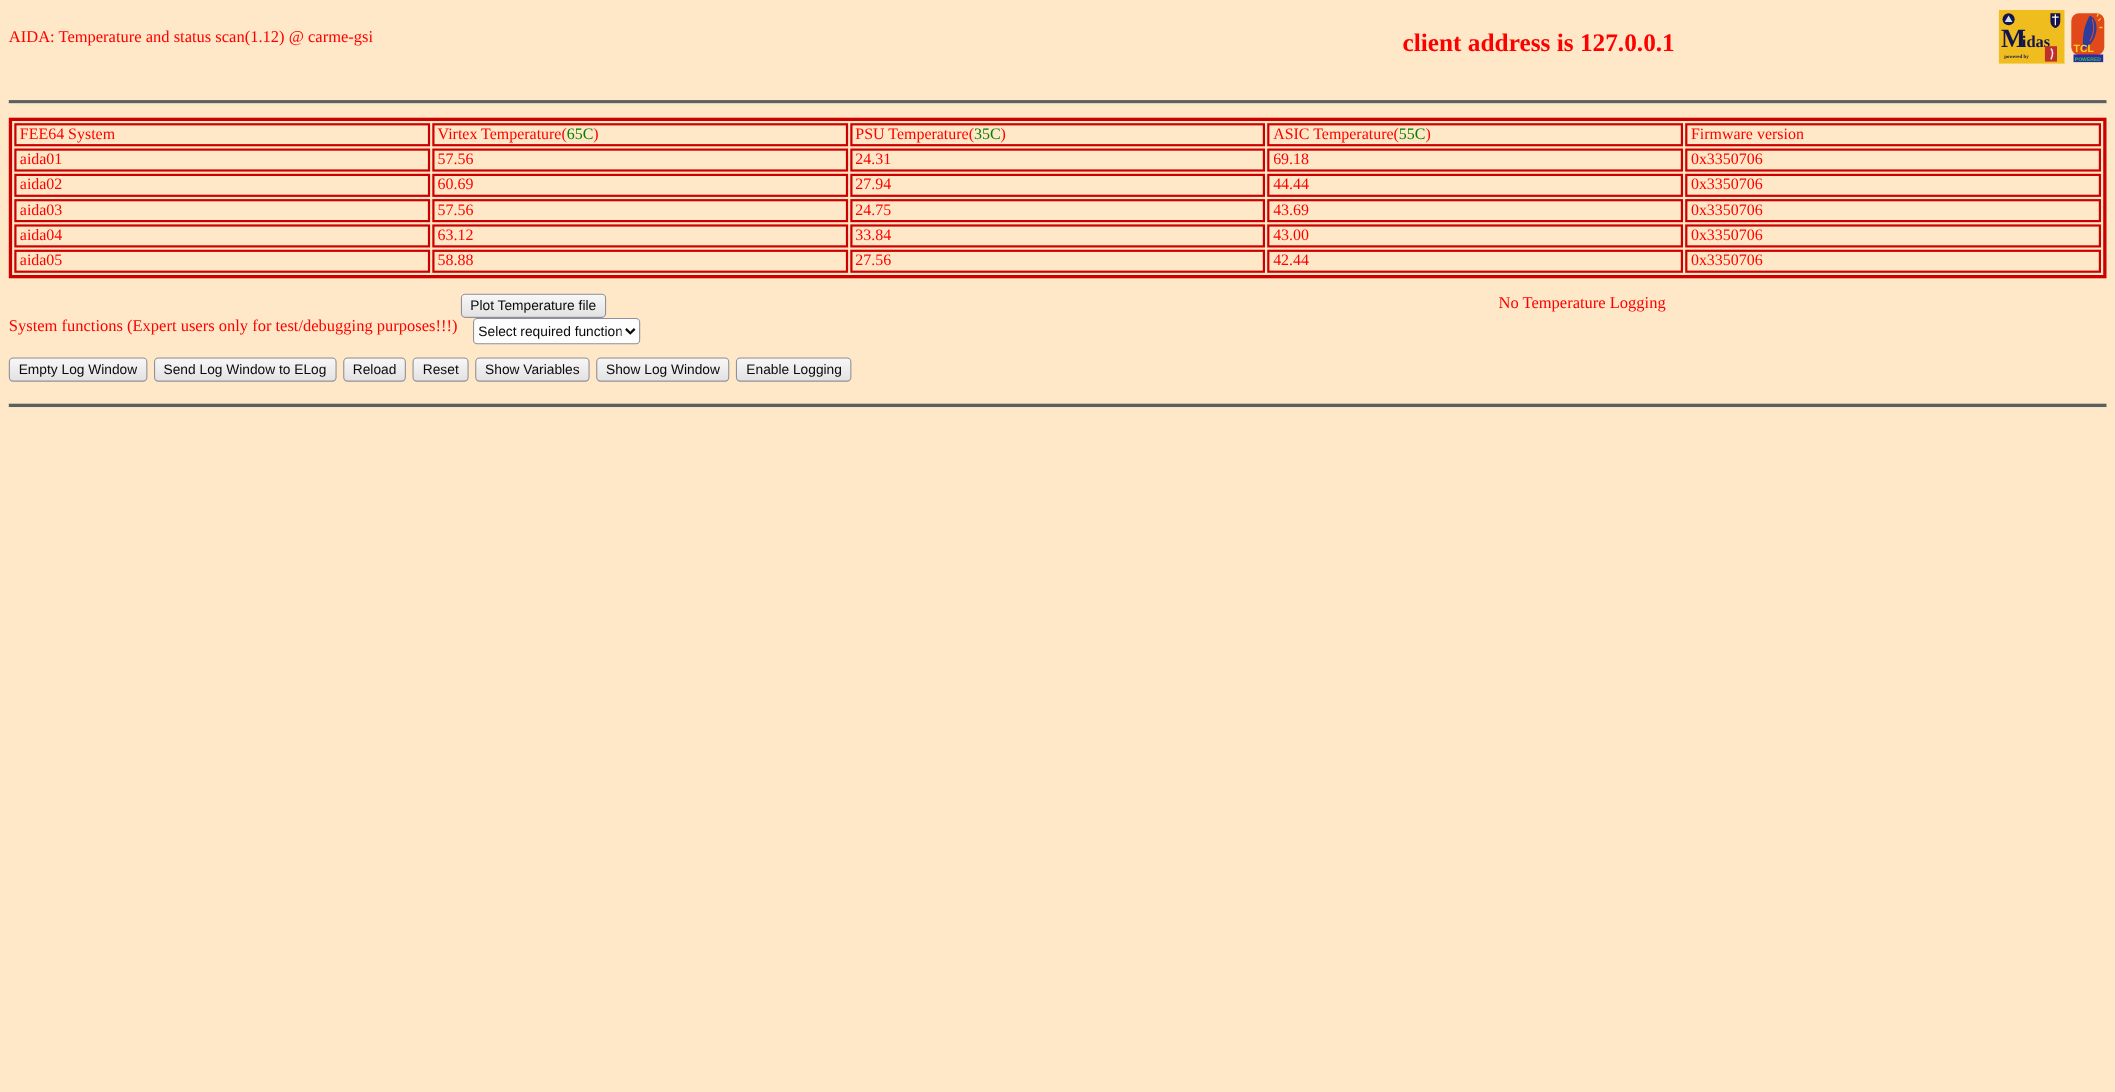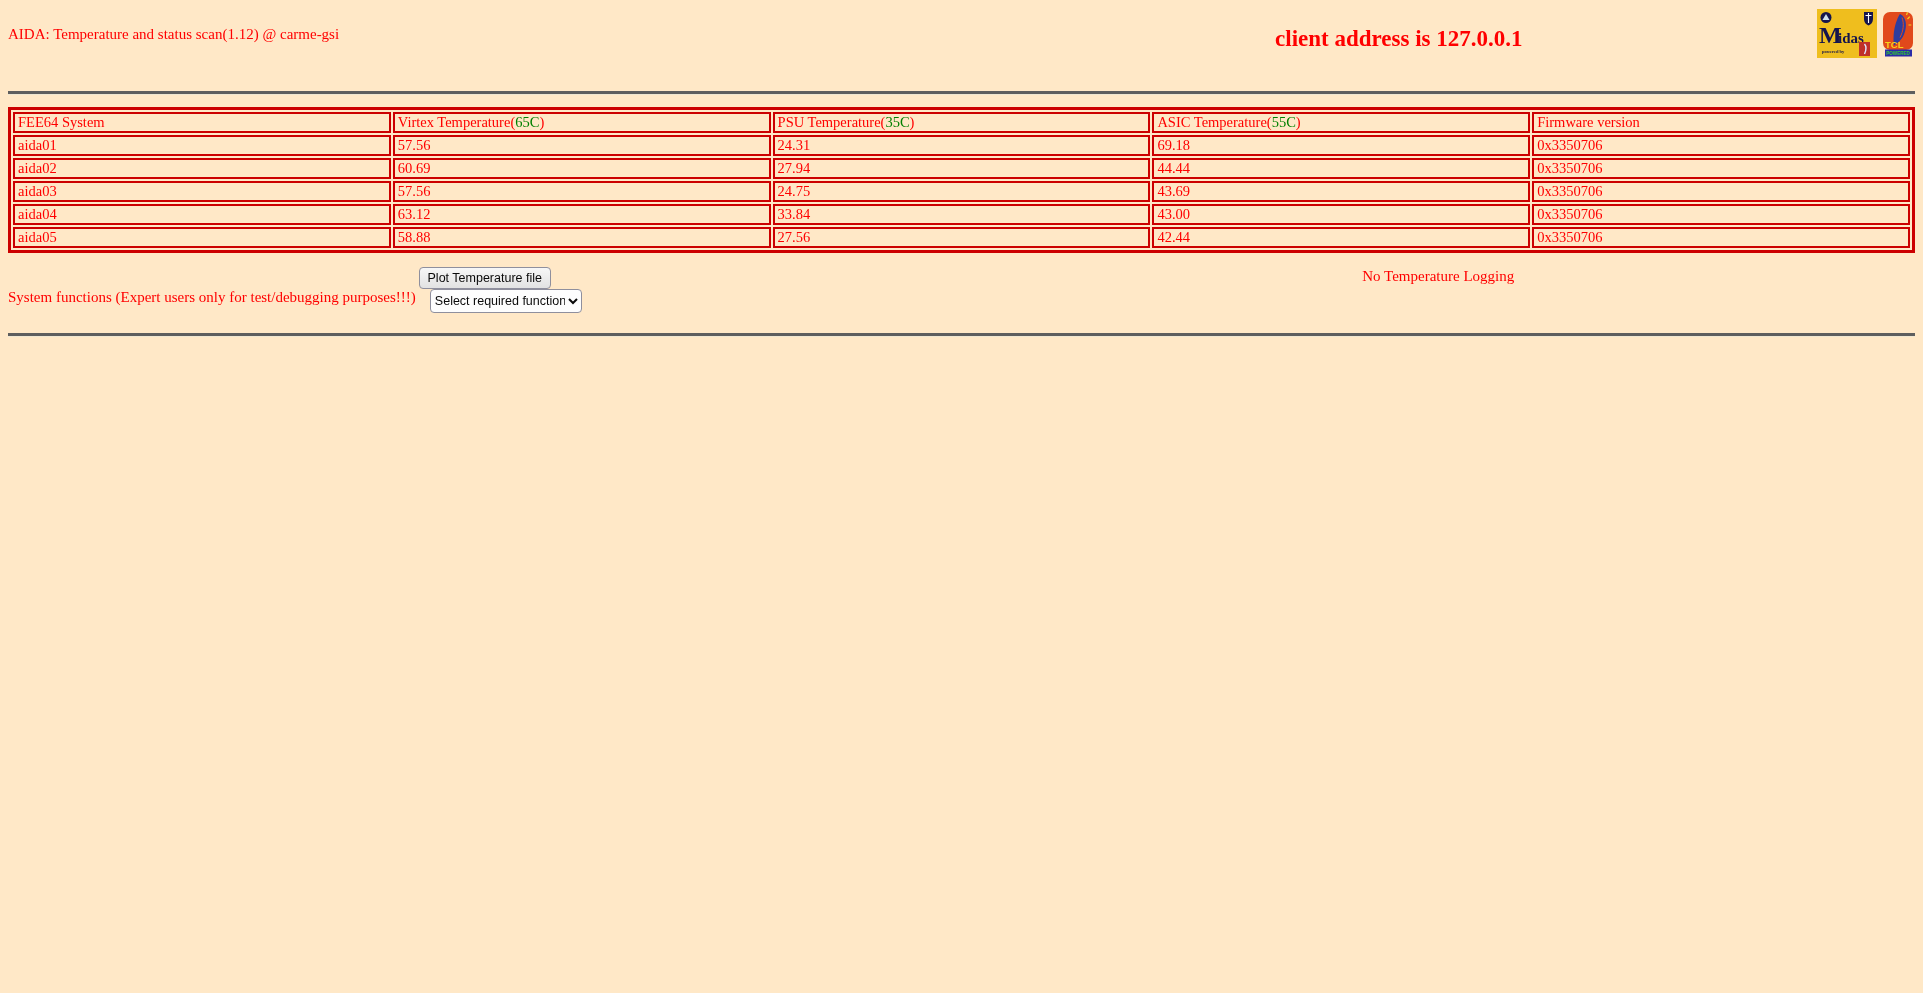--- a/index.html
+++ b/index.html
@@ -206,17 +206,26 @@
     </div>
   </div>
 
   <div class="row-sysfunc">
     <span class="red-text">System functions (Expert users only for test/debugging purposes!!!)</span>
     <select class="func-select">
       <option>Select required function</option>
     </select>
   </div>
 
+  <div class="row-logbtns" id="log-buttons">
+      <button class="btn">Empty Log Window</button>
+      <button class="btn">Send Log Window to ELog</button>
+      <button class="btn">Reload</button>
+      <button class="btn">Reset</button>
+      <button class="btn">Show Variables</button>
+      <button class="btn">Show Log Window</button>
+      <button class="btn">Enable Logging</button>
+    </div>
 
 
   <hr class="rule rule-bottom">
 
 </div>
 
 </body></html>

